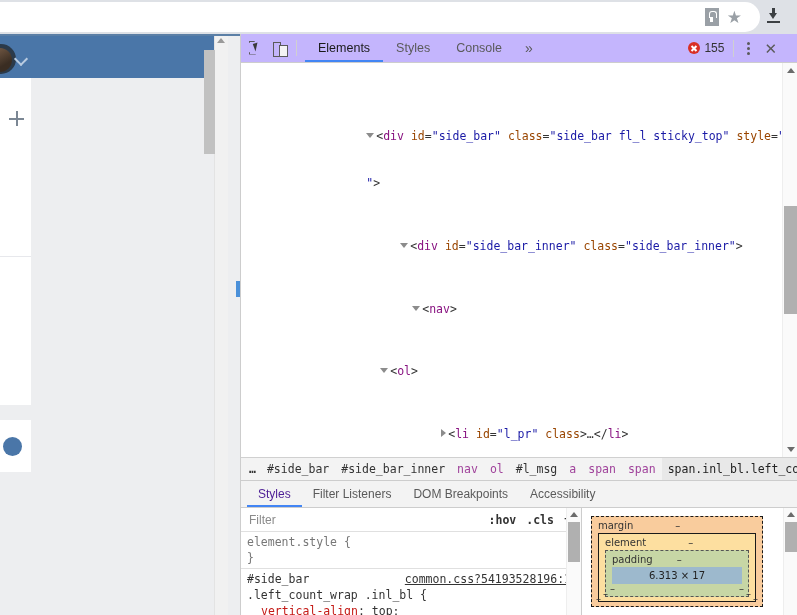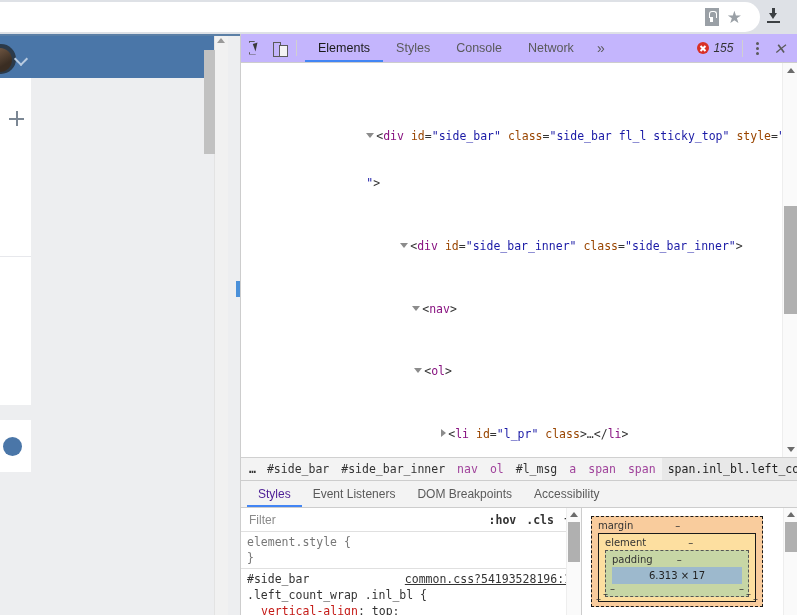--- a/index.html
+++ b/index.html
@@ -157,21 +157,21 @@
     border: 1.5px solid #5a5a5a; background: #f3f3f3;
   }
   .dt-sep { width: 1px; height: 16px; background: #d0d0d0; margin: 0 8px; }
   .dt-tabs { display: flex; align-items: center; height: 100%; }
   .dt-tab {
     padding: 0 13px; height: 100%; display: flex; align-items: center;
     font-size: 12.5px; color: #5a5a5a; cursor: default;
   }
   .dt-tab.active { color: #1a1a1a; box-shadow: inset 0 -2px 0 #4285f4; }
   .dt-more { padding: 0 10px; font-size: 14px; color: #5a5a5a; }
-  .dt-right { margin-left: auto; display: flex; align-items: center; padding-right: 5px; font-style: italic; }
+  .dt-right { margin-left: auto; display: flex; align-items: center; padding-right: 14px; }
   .err-badge { display: flex; align-items: center; gap: 4px; font-size: 12px; color: #333; }
   .err-dot {
     width: 12px; height: 12px; border-radius: 50%; background: #d93025;
     position: relative;
   }
   .err-dot::before, .err-dot::after {
     content: ""; position: absolute; left: 5px; top: 2.5px; width: 2px; height: 7px;
     background: #fff;
   }
   .err-dot::before { transform: rotate(45deg); }
@@ -368,21 +368,20 @@
         <span class="ic-inspect-box">
           <span class="ic-inspect-cursor"></span>
         </span>
         <span class="ic-device"></span>
       </div>
       <span class="dt-sep"></span>
       <div class="dt-tabs">
         <div class="dt-tab active">Elements</div>
         <div class="dt-tab">Styles</div>
         <div class="dt-tab">Console</div>
-        <div class="dt-tab">Network</div>
         <div class="dt-more">»</div>
       </div>
       <div class="dt-right">
         <div class="err-badge">
           <span class="err-dot"></span>
           <span>155</span>
         </div>
         <span class="vsep2"></span>
         <span class="kebab">
             <i></i>
@@ -404,21 +403,21 @@
         </div>
 
         <div class="dom-line" style="padding-left:90px;">
           <span class="tri open"></span><span class="punct">&lt;</span><span class="tagname">div</span> <span class="attr">id</span><span class="punct">=</span><span class="val">"side_bar_inner"</span> <span class="attr">class</span><span class="punct">=</span><span class="val">"side_bar_inner"</span><span class="punct">&gt;</span>
         </div>
 
         <div class="dom-line" style="padding-left:102px;">
           <span class="tri open"></span><span class="punct">&lt;</span><span class="tagname">nav</span><span class="punct">&gt;</span>
         </div>
 
-        <div class="dom-line" style="padding-left:104px;">
+        <div class="dom-line" style="padding-left:70px;">
           <span class="tri open"></span><span class="punct">&lt;</span><span class="tagname">ol</span><span class="punct">&gt;</span>
         </div>
 
         <div class="dom-line" style="padding-left:131px;">
           <span class="tri"></span><span class="punct">&lt;</span><span class="tagname">li</span> <span class="attr">id</span><span class="punct">=</span><span class="val">"l_pr"</span> <span class="attr">class</span><span class="punct">&gt;</span><span class="txt">…</span><span class="punct">&lt;/</span><span class="tagname">li</span><span class="punct">&gt;</span>
         </div>
         
         
 
         
@@ -459,21 +458,21 @@
       <span class="crumb pink">ol</span>
       <span class="crumb">#l_msg</span>
       <span class="crumb pink">a</span>
       <span class="crumb pink">span</span>
       <span class="crumb pink">span</span>
       <span class="crumb cur">span.inl_bl.left_count</span>
     </div>
 
     <div class="st-tabbar">
       <div class="st-tab active">Styles</div>
-      <div class="st-tab">Event Listeners</div>
+      <div class="st-tab">Filter Listeners</div>
       <div class="st-tab">DOM Breakpoints</div>
       <div class="st-tab">Accessibility</div>
     </div>
 
     <div class="st-body">
       <div class="st-left">
 
         <div class="st-filterbar">
           <span>Filter</span>
           <span class="st-filter-actions">

